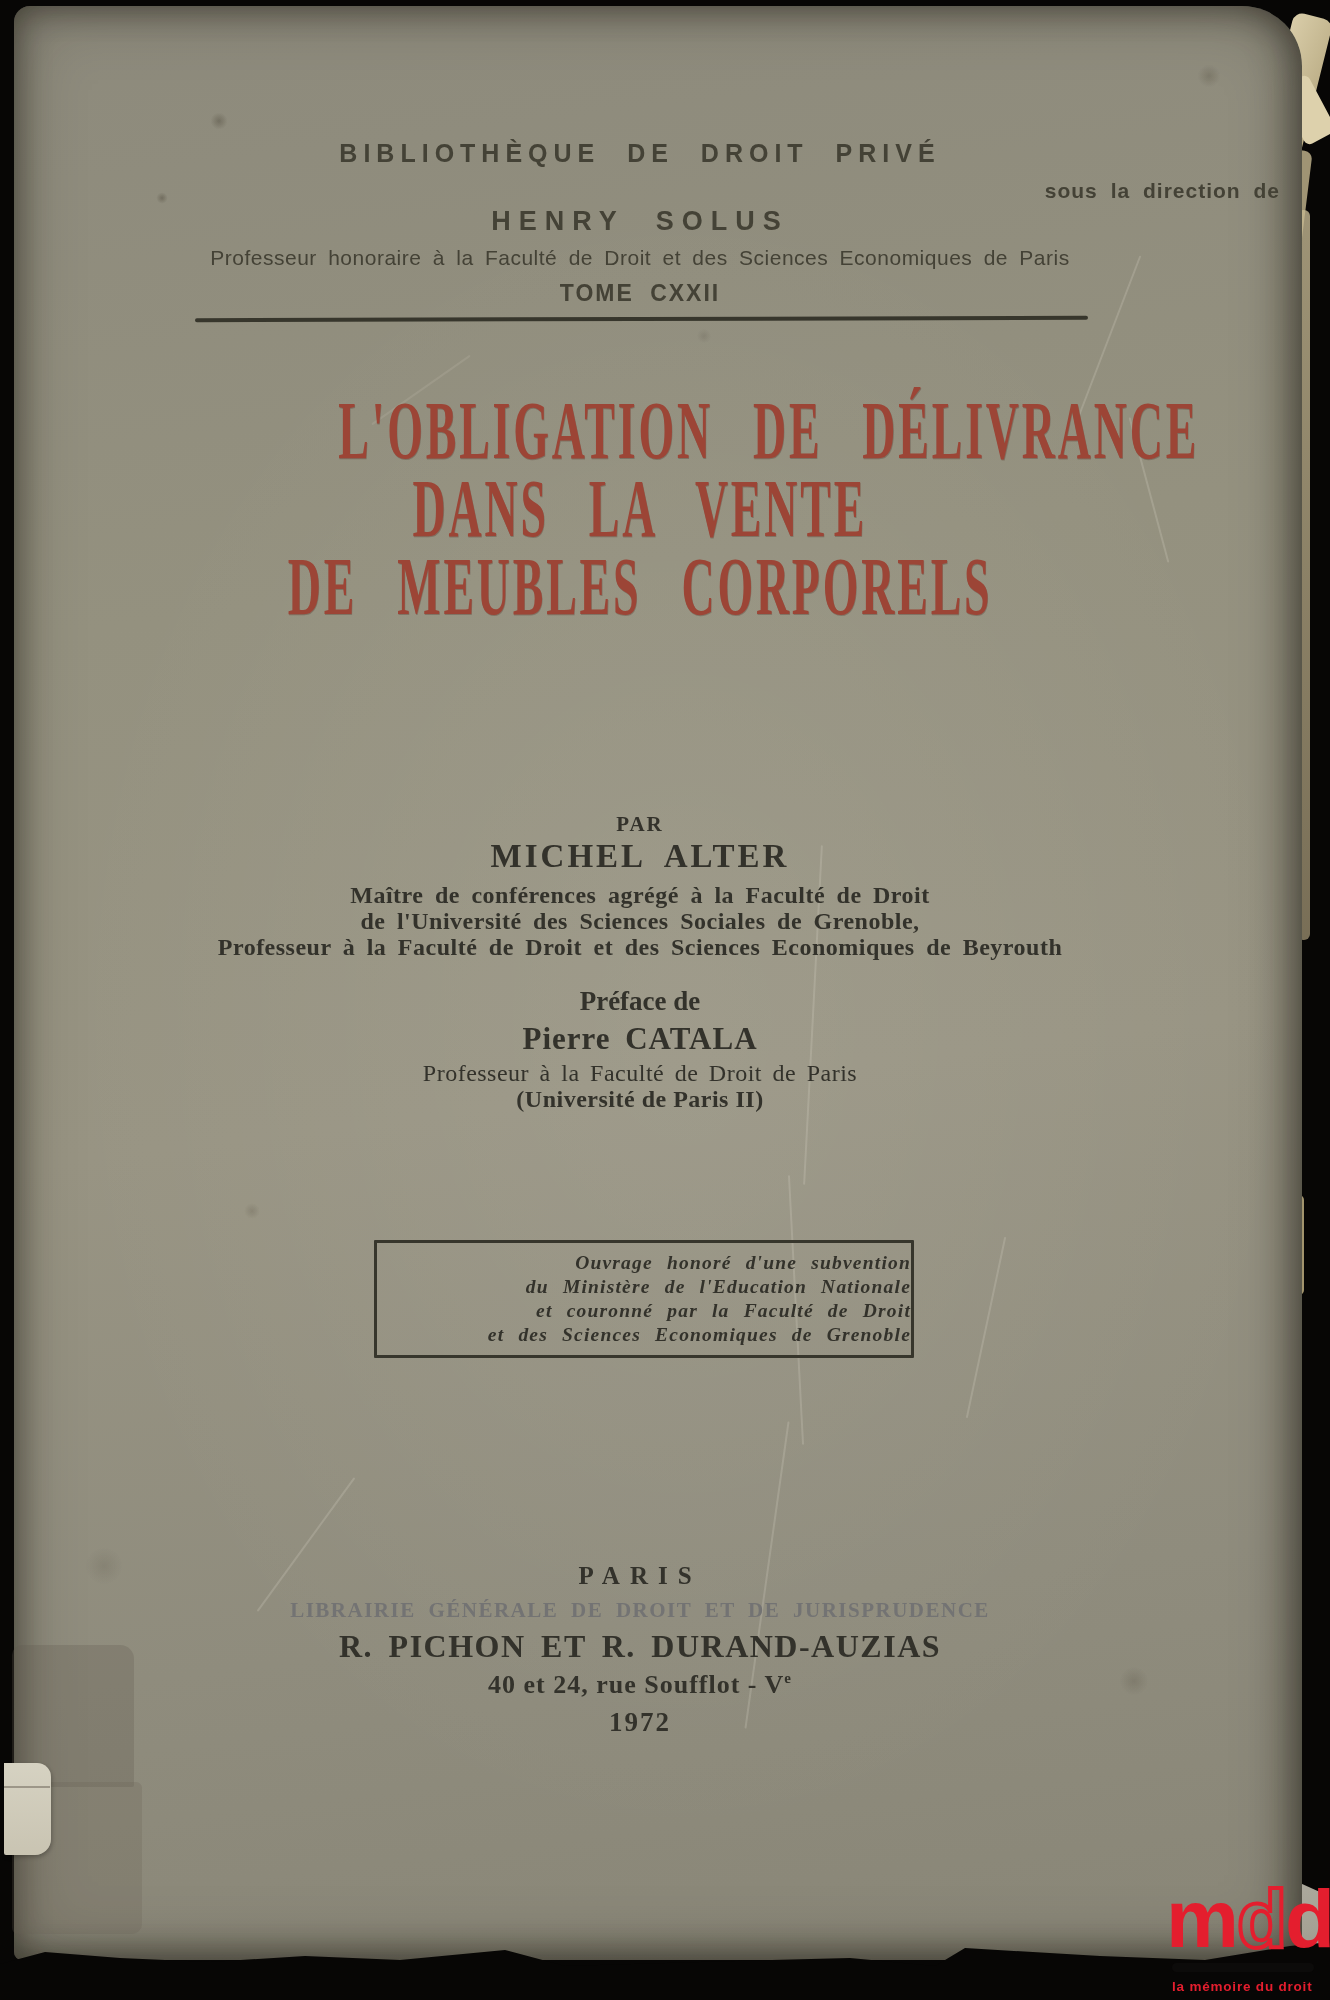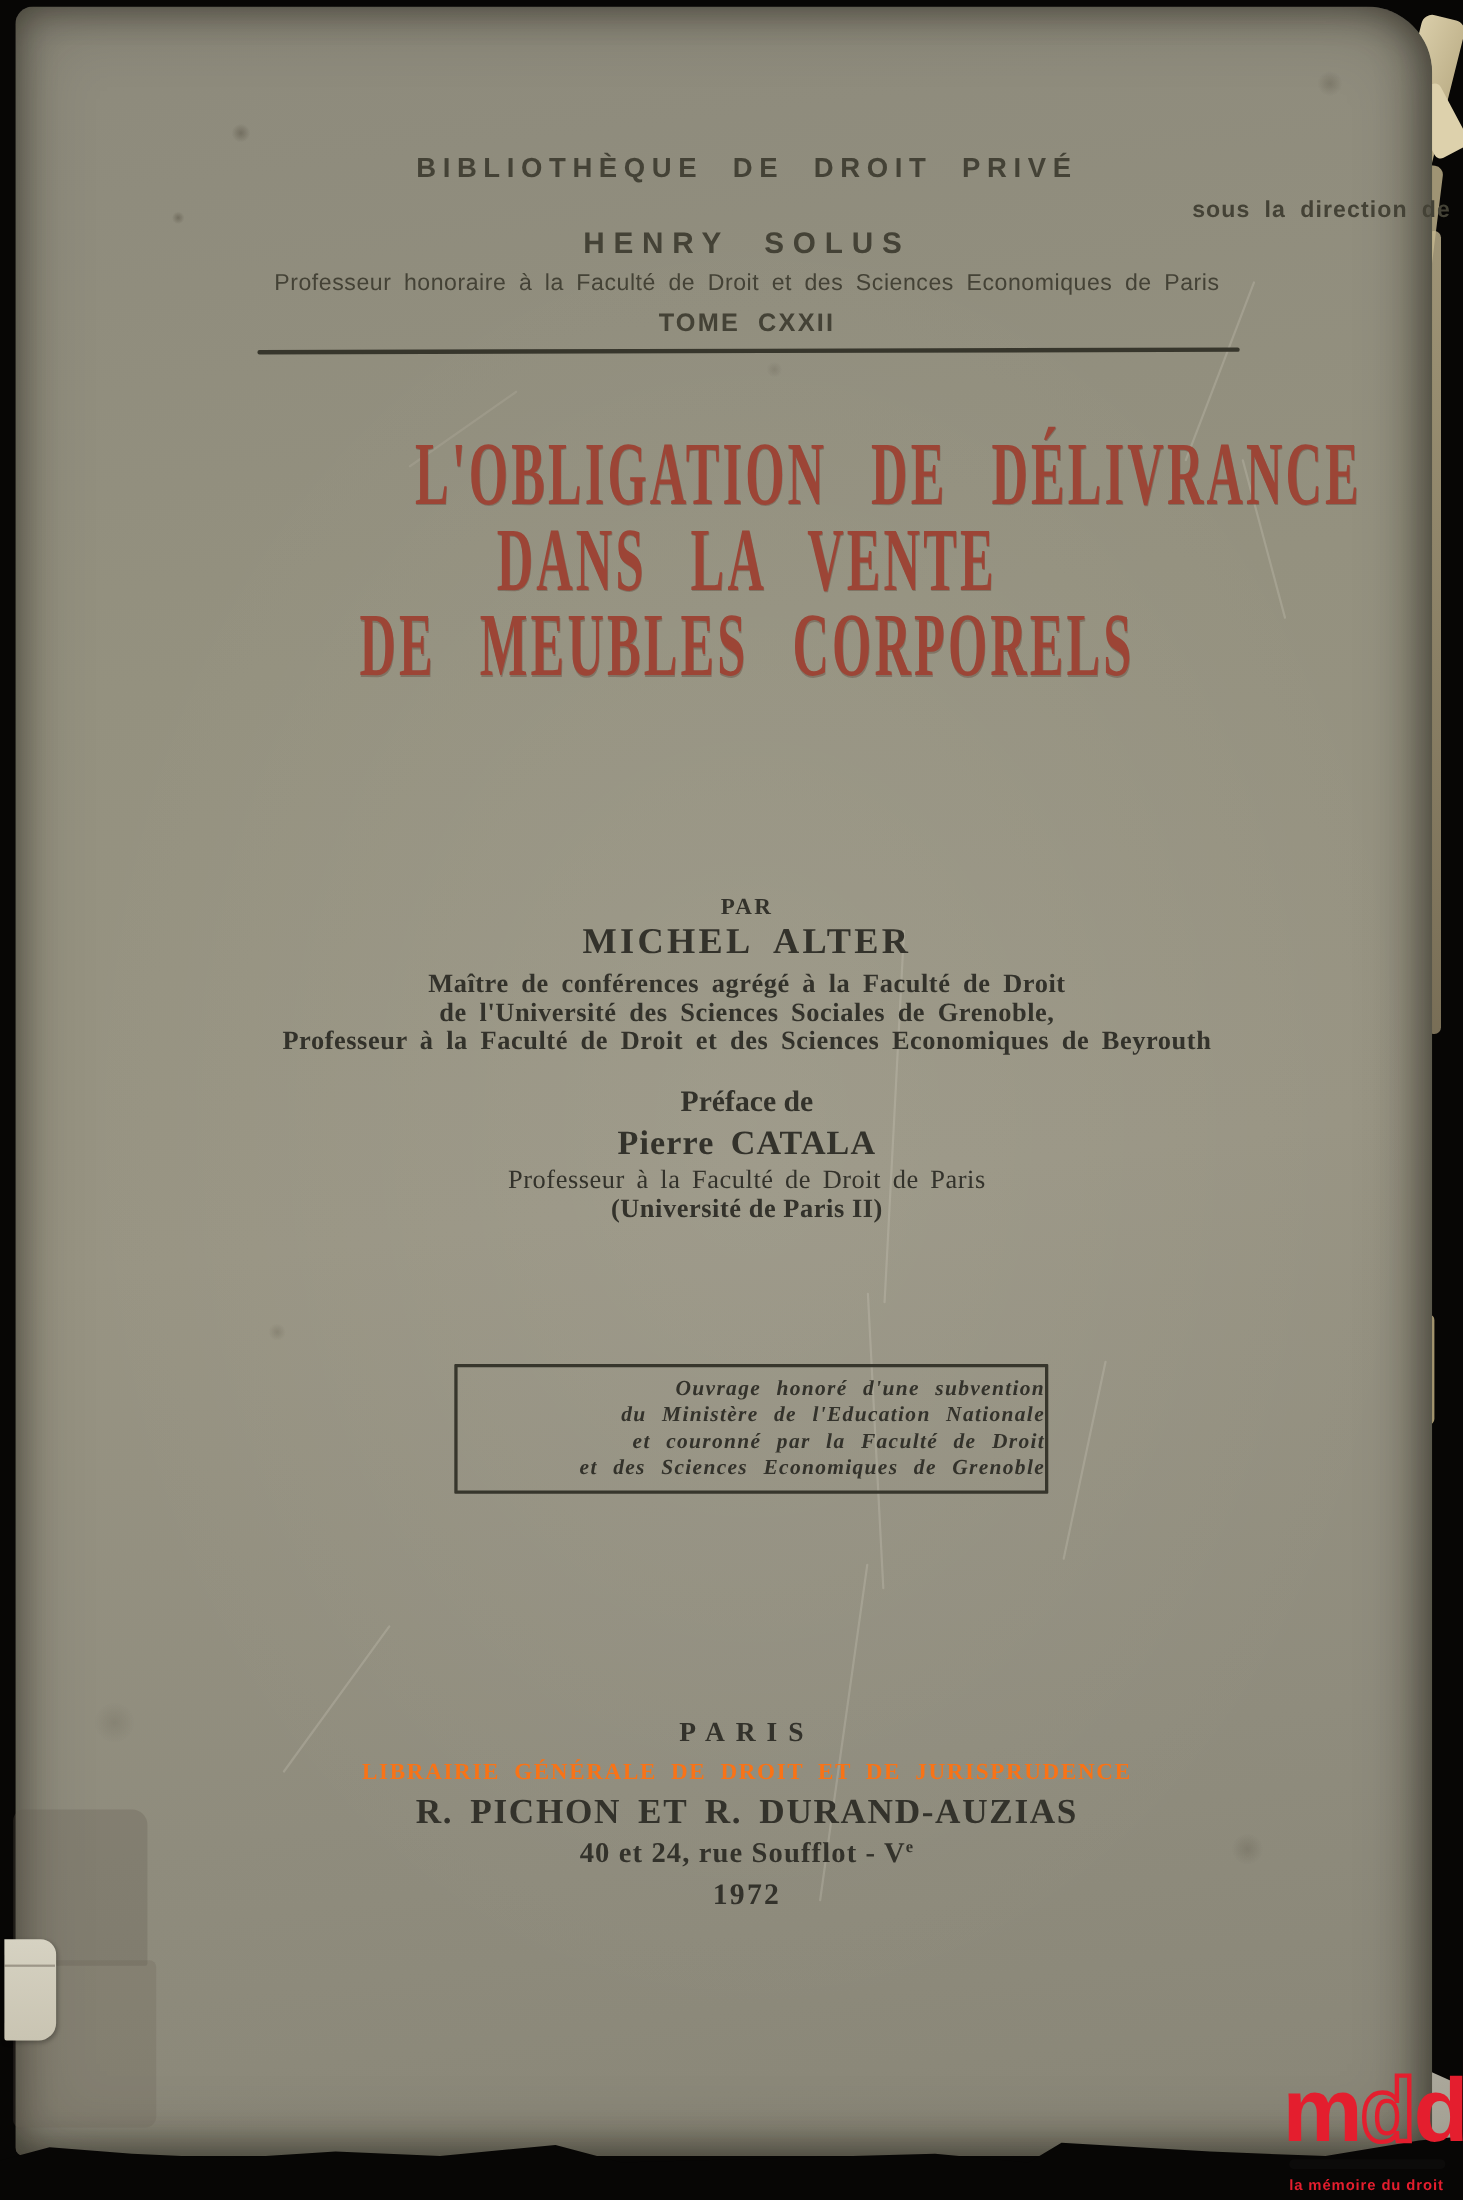--- a/index.html
+++ b/index.html
@@ -60,21 +60,21 @@
   .cr7{left:985px;top:1235px;height:185px;transform:rotate(12deg);}
   .cr8{left:420px;top:330px;height:120px;transform:rotate(55deg);opacity:.6;}
 
   
   .tear-bottom{
     left:0;top:1938px;width:1330px;height:62px;background:#070605;
     clip-path:polygon(0 26px,45px 14px,120px 20px,210px 24px,305px 18px,400px 22px,505px 12px,565px 28px,700px 24px,850px 20px,935px 28px,965px 10px,1100px 18px,1205px 22px,1290px 8px,1330px 4px,1330px 62px,0 62px);
   }
 
   
-  .content{left:0;top:0;width:1280px;height:1823px;color:#35342c;margin-left:39px;}
+  .content{left:0;top:0;width:1280px;height:1823px;color:#35342c;}
   .line{position:absolute;left:0;width:100%;text-align:center;white-space:nowrap;}
 
   .sans{font-family:"Liberation Sans", sans-serif;color:#444236;}
   .serif{font-family:"Liberation Serif", serif;color:#33322b;}
 
   .series-title{top:139px;font-size:25px;font-weight:bold;letter-spacing:6px;word-spacing:14px;}
   .series-dir{top:179px;font-size:21px;font-weight:600;letter-spacing:1px;word-spacing:6px;text-align:right;}
   .series-director{top:206px;font-size:27px;font-weight:bold;letter-spacing:8px;word-spacing:16px;}
   .series-affil{top:246px;font-size:21px;font-weight:500;letter-spacing:0.5px;word-spacing:5px;}
   .series-tome{top:280px;font-size:23px;font-weight:bold;letter-spacing:2px;word-spacing:8px;}
@@ -100,21 +100,21 @@
 
   .award-box{
     left:374px;top:1240px;width:534px;height:112px;
     border:3px solid #37362c;border-radius:1px;
     display:flex;flex-direction:column;justify-content:center;
     text-align:right;
   }
   .award-line{font-family:"Liberation Serif", serif;font-style:italic;font-weight:bold;font-size:19.5px;line-height:24px;letter-spacing:1.2px;word-spacing:8px;color:#33322b;white-space:nowrap;}
 
   .imprint-city{top:1562px;font-size:25px;font-weight:600;letter-spacing:10px;}
-  .imprint-pub{top:1598px;font-size:21px;font-weight:bold;letter-spacing:1.5px;word-spacing:6px;color:#f97316;}
+  .imprint-pub{top:1598px;font-size:21px;font-weight:bold;letter-spacing:1.5px;word-spacing:6px;color:#737373;}
   .imprint-names{top:1628px;font-size:32px;font-weight:600;letter-spacing:1.5px;word-spacing:6px;}
   .imprint-addr{top:1670px;font-size:26px;font-weight:600;letter-spacing:1px;}
   .imprint-addr sup{font-size:15px;}
   .imprint-year{top:1707px;font-size:27px;font-weight:600;letter-spacing:2px;}
 
   
   .tape-upper{left:12px;top:1645px;width:122px;height:142px;background:rgba(96,88,78,0.28);border-radius:10px 14px 2px 2px;}
   .tape-lower{left:12px;top:1782px;width:130px;height:152px;background:rgba(104,95,84,0.24);border-radius:2px 6px 10px 6px;}
   .spine-label{
     left:4px;top:1763px;width:47px;height:92px;

